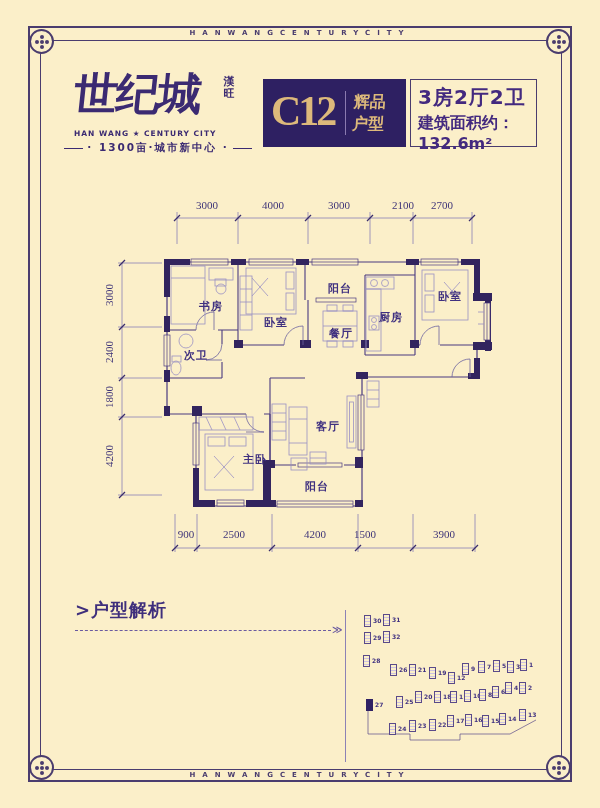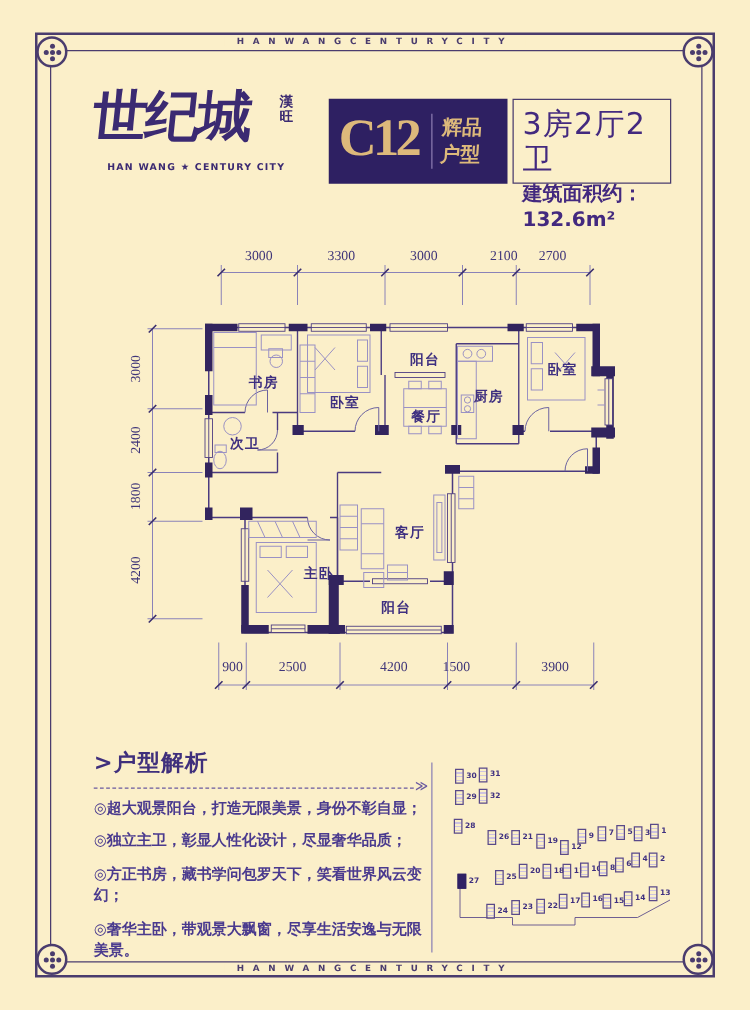--- a/index.html
+++ b/index.html
@@ -15,37 +15,37 @@
   .c-tl{left:29px;top:29px;} .c-tr{left:546px;top:29px;} .c-bl{left:29px;top:755px;} .c-br{left:546px;top:755px;}
   .border-word{position:absolute;left:50%;transform:translateX(-50%);font-size:7px;font-weight:bold;
     letter-spacing:7px;color:#4a3c6e;background:#fbefc9;padding:0 10px;white-space:nowrap;}
   .bw-top{top:29px;} .bw-bottom{top:771px;}
 
   
   .logo-cn{position:absolute;left:74px;top:70px;width:150px;font-family:"DejaVu Serif",serif;font-weight:bold;
     font-size:44px;line-height:1.1;color:#3b2a72;letter-spacing:-2px;transform:skewX(-6deg);}
   .logo-seal{position:absolute;left:222px;top:76px;width:14px;font-size:11px;font-weight:bold;color:#3b2a72;
     line-height:1.05;text-align:center;}
-  .logo-en{position:absolute;left:74px;top:129px;width:166px;text-align:center;font-size:7.5px;font-weight:bold;
+  .logo-en{position:absolute;left:74px;top:129px;width:166px;font-size:7.5px;font-weight:bold;
     letter-spacing:1px;color:#3b2a72;white-space:nowrap;}
   .logo-slogan{position:absolute;left:60px;top:141px;width:196px;display:flex;align-items:center;
     font-size:10.5px;font-weight:bold;letter-spacing:2px;color:#3b2a72;white-space:nowrap;}
   .logo-slogan:before,.logo-slogan:after{content:"";flex:1;border-top:1px solid #3b2a72;margin:0 4px;}
 
   .c12-box{position:absolute;left:263px;top:79px;width:143px;height:68px;background:#2e2062;
     display:flex;align-items:center;}
   .c12-code{font-family:"Liberation Serif","DejaVu Serif",serif;font-weight:bold;font-size:42px;
     color:#ddb97b;line-height:1;margin:0 6px 4px 8px;letter-spacing:-3px;}
   .c12-sep{width:1px;height:44px;background:#8a7ab0;margin:0 7px 0 5px;}
   .c12-tag{display:flex;flex-direction:column;font-size:16px;font-weight:bold;color:#ddb97b;
     line-height:1.35;transform:skewX(-4deg);}
 
   .info-box{position:absolute;left:410px;top:79px;width:127px;height:68px;border:1px solid #4a3c6e;box-sizing:border-box;
     padding:6px 0 0 7px;}
-  .info-layout{font-size:24px;font-weight:normal;color:#43297f;letter-spacing:1px;line-height:1.15;}
+  .info-layout{font-size:20px;font-weight:bold;color:#43297f;letter-spacing:1px;line-height:1.15;}
   .info-area{font-size:16px;font-weight:bold;color:#43297f;margin-top:4px;}
 
   
   .plan-svg{position:absolute;left:0;top:0;}
   .dim{position:absolute;transform:translate(-50%,-50%);font-family:"Liberation Serif","DejaVu Serif",serif;
     font-size:11px;color:#3f3579;white-space:nowrap;}
   .dim.rot{transform:translate(-50%,-50%) rotate(-90deg);}
   .room-label{position:absolute;transform:translate(-50%,-50%);font-size:11px;font-weight:bold;color:#3f3080;
     white-space:nowrap;letter-spacing:1px;}
 
@@ -88,20 +88,23 @@
     </div>
   <div class="corner c-br">
       <i></i>
     </div>
   <div class="border-word bw-top">HANWANGCENTURYCITY</div>
   <div class="border-word bw-bottom">HANWANGCENTURYCITY</div>
 
   <div class="logo-cn">世纪城</div>
   <div class="logo-seal">漢旺</div>
   <div class="logo-en">HAN WANG ★ CENTURY CITY</div>
+  <div class="logo-slogan">
+      <span>· 1300亩·城市新中心 ·</span>
+    </div>
 
   <div class="c12-box">
     <span class="c12-code">C12</span>
     <span class="c12-sep"></span>
     <span class="c12-tag">
       <span>辉品</span>
       <span>户型</span>
     </span>
   </div>
 
@@ -284,21 +287,21 @@
       <rect x="347" y="396" width="9" height="52"></rect>
         <rect x="349.5" y="402" width="4" height="40"></rect>
 
       <rect x="367" y="381" width="12" height="26"></rect>
         <line x1="367" y1="390" x2="379" y2="390"></line>
         <line x1="367" y1="399" x2="379" y2="399"></line>
     </g>
   </svg>
 
   <span class="dim" style="left:207px;top:205px">3000</span>
-  <span class="dim" style="left:273px;top:205px">3300</span>
+  <span class="dim" style="left:273px;top:205px">4000</span>
   <span class="dim" style="left:339px;top:205px">3000</span>
   <span class="dim" style="left:403px;top:205px">2100</span>
   <span class="dim" style="left:442px;top:205px">2700</span>
   <span class="dim rot" style="left:109px;top:295px">3000</span>
   <span class="dim rot" style="left:109px;top:352px">2400</span>
   <span class="dim rot" style="left:109px;top:397px">1800</span>
   <span class="dim rot" style="left:109px;top:456px">4200</span>
   <span class="dim" style="left:186px;top:534px">900</span>
   <span class="dim" style="left:234px;top:534px">2500</span>
   <span class="dim" style="left:315px;top:534px">4200</span>
@@ -313,26 +316,20 @@
   <span class="room-label" style="left:450px;top:296px">卧室</span>
   <span class="room-label" style="left:196px;top:355px">次卫</span>
   <span class="room-label" style="left:255px;top:459px">主卧</span>
   <span class="room-label" style="left:328px;top:426px">客厅</span>
   <span class="room-label" style="left:317px;top:486px">阳台</span>
 
 
   <div class="an-title">&gt;户型解析</div>
   <div class="an-rule"></div>
   <div class="an-arrow">≫</div>
-  <div class="an-list">
-    <p>◎超大观景阳台，打造无限美景，身份不彰自显；</p>
-    <p>◎独立主卫，彰显人性化设计，尽显奢华品质；</p>
-    <p>◎方正书房，藏书学问包罗天下，笑看世界风云变幻；</p>
-    <p>◎奢华主卧，带观景大飘窗，尽享生活安逸与无限美景。</p>
-  </div>
 
   <div class="sp-divider"></div>
   <div class="site-plan" id="site-plan">
     <svg class="sp-road" width="200" height="170" viewBox="0 0 200 170">
       <path d="M18,108 V134 H60 V140 H110 V134 H160 L186,120" stroke="#5a4a8a" stroke-width="0.7" fill="none"></path>
     </svg>
   <div class="bld" style="left: 14px; top: 15px;"></div>
       <span class="bld-n" style="left: 23px; top: 18px;">30</span>
       <div class="bld" style="left: 33px; top: 14px;"></div>
       <span class="bld-n" style="left: 42px; top: 17px;">31</span>

